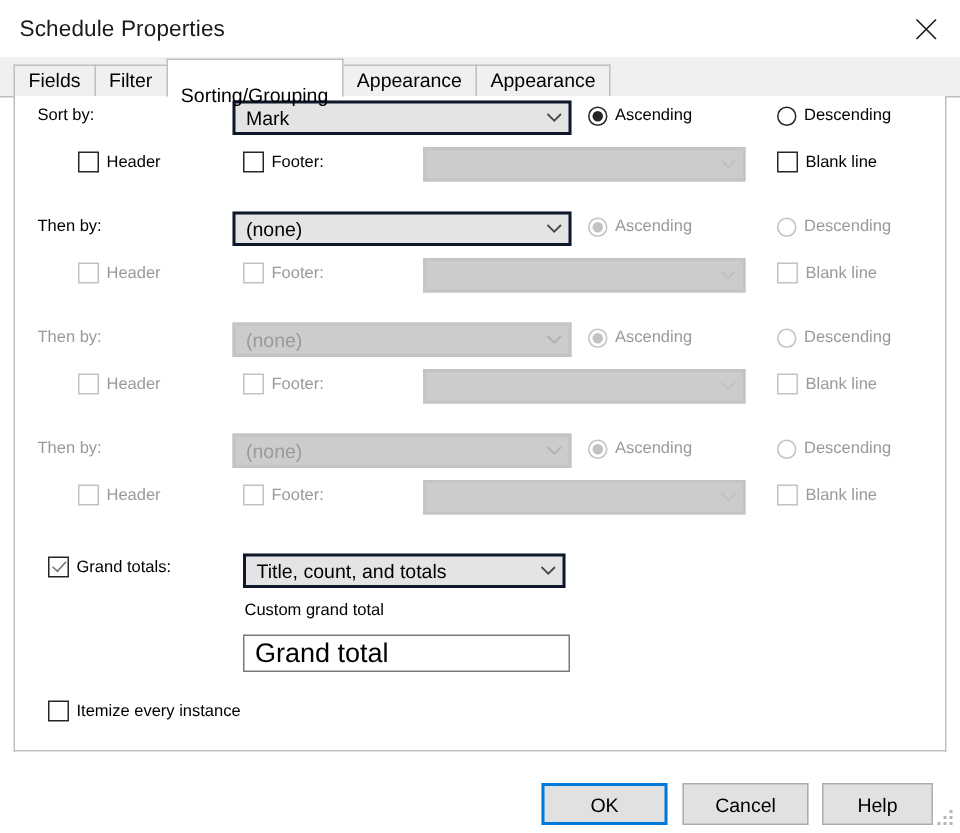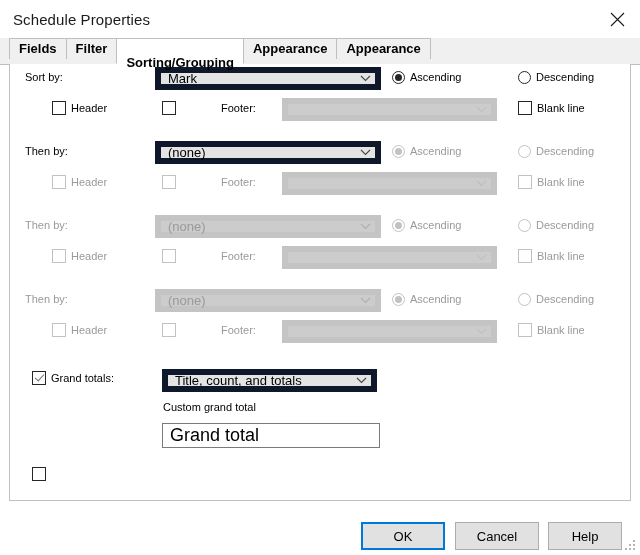--- a/index.html
+++ b/index.html
@@ -46,25 +46,24 @@
 
   
   .tabstrip-wrap {
     position: relative;
     height: 26px;
     background: #f0f0f0;
     border-bottom: 1px solid #bfbfbf;
   }
   .tabstrip {
     display: flex;
-    align-items: flex-start;
+    align-items: flex-end;
     height: 26px;
     padding-left: 9px;
     box-sizing: border-box;
-    font-weight: bold;
   }
   .tab {
     font-size: 13px;
     color: #000000;
     background: #f0f0f0;
     border: 1px solid #bfbfbf;
     border-bottom: none;
     padding: 2px 9px 3px 9px;
     height: 21px;
     box-sizing: border-box;
@@ -121,21 +120,21 @@
     left: 15px;
     top: 7px;
   }
 
   
   .combo {
     position: absolute;
     box-sizing: border-box;
     height: 23px;
     background: #e4e4e4;
-    border: 6px solid #0f172a;
+    border: 2px solid #0f172a;
     display: flex;
     align-items: center;
     cursor: pointer;
     font-size: 13px;
     color: #000000;
   }
   .combo.disabled {
     background: #cccccc;
     border-color: #c4c4c4;
     color: #9a9a9a;
@@ -229,21 +228,21 @@
     left: 4px;
     top: 0px;
     width: 4px;
     height: 8px;
     border: solid #6f6f6f;
     border-width: 0 1.6px 1.6px 0;
     transform: rotate(42deg);
   }
 
   .chk-header { left: 42px; top: 7px; }
-  .chk-footer { left: 152px; top: 7px; gap: 40px; }
+  .chk-footer { left: 152px; top: 7px; }
   .chk-blank  { left: 508px; top: 7px; }
 
   
   .grandtotals {
     position: relative;
     height: 100px;
   }
   .chk-grand { left: 22px; top: 11px; }
   .combo-grand {
     left: 152px;
@@ -536,20 +535,21 @@
     </div>
 
     <div class="lbl custom-label">Custom grand total</div>
 
     <div class="textfield">
       <span>Grand total</span>
     </div>
 
     <div class="check chk-itemize" id="itemize-check">
       <span class="box"></span>
+      <span class="lbl">Itemize every instance</span>
     </div>
   </div>
 </div>
 
 <div class="footer">
   <div class="btn btn-ok">OK</div>
   <div class="btn btn-cancel">Cancel</div>
   <div class="btn btn-help">Help</div>
   <div class="grip">
     <i style="left:8px;top:0"></i>

